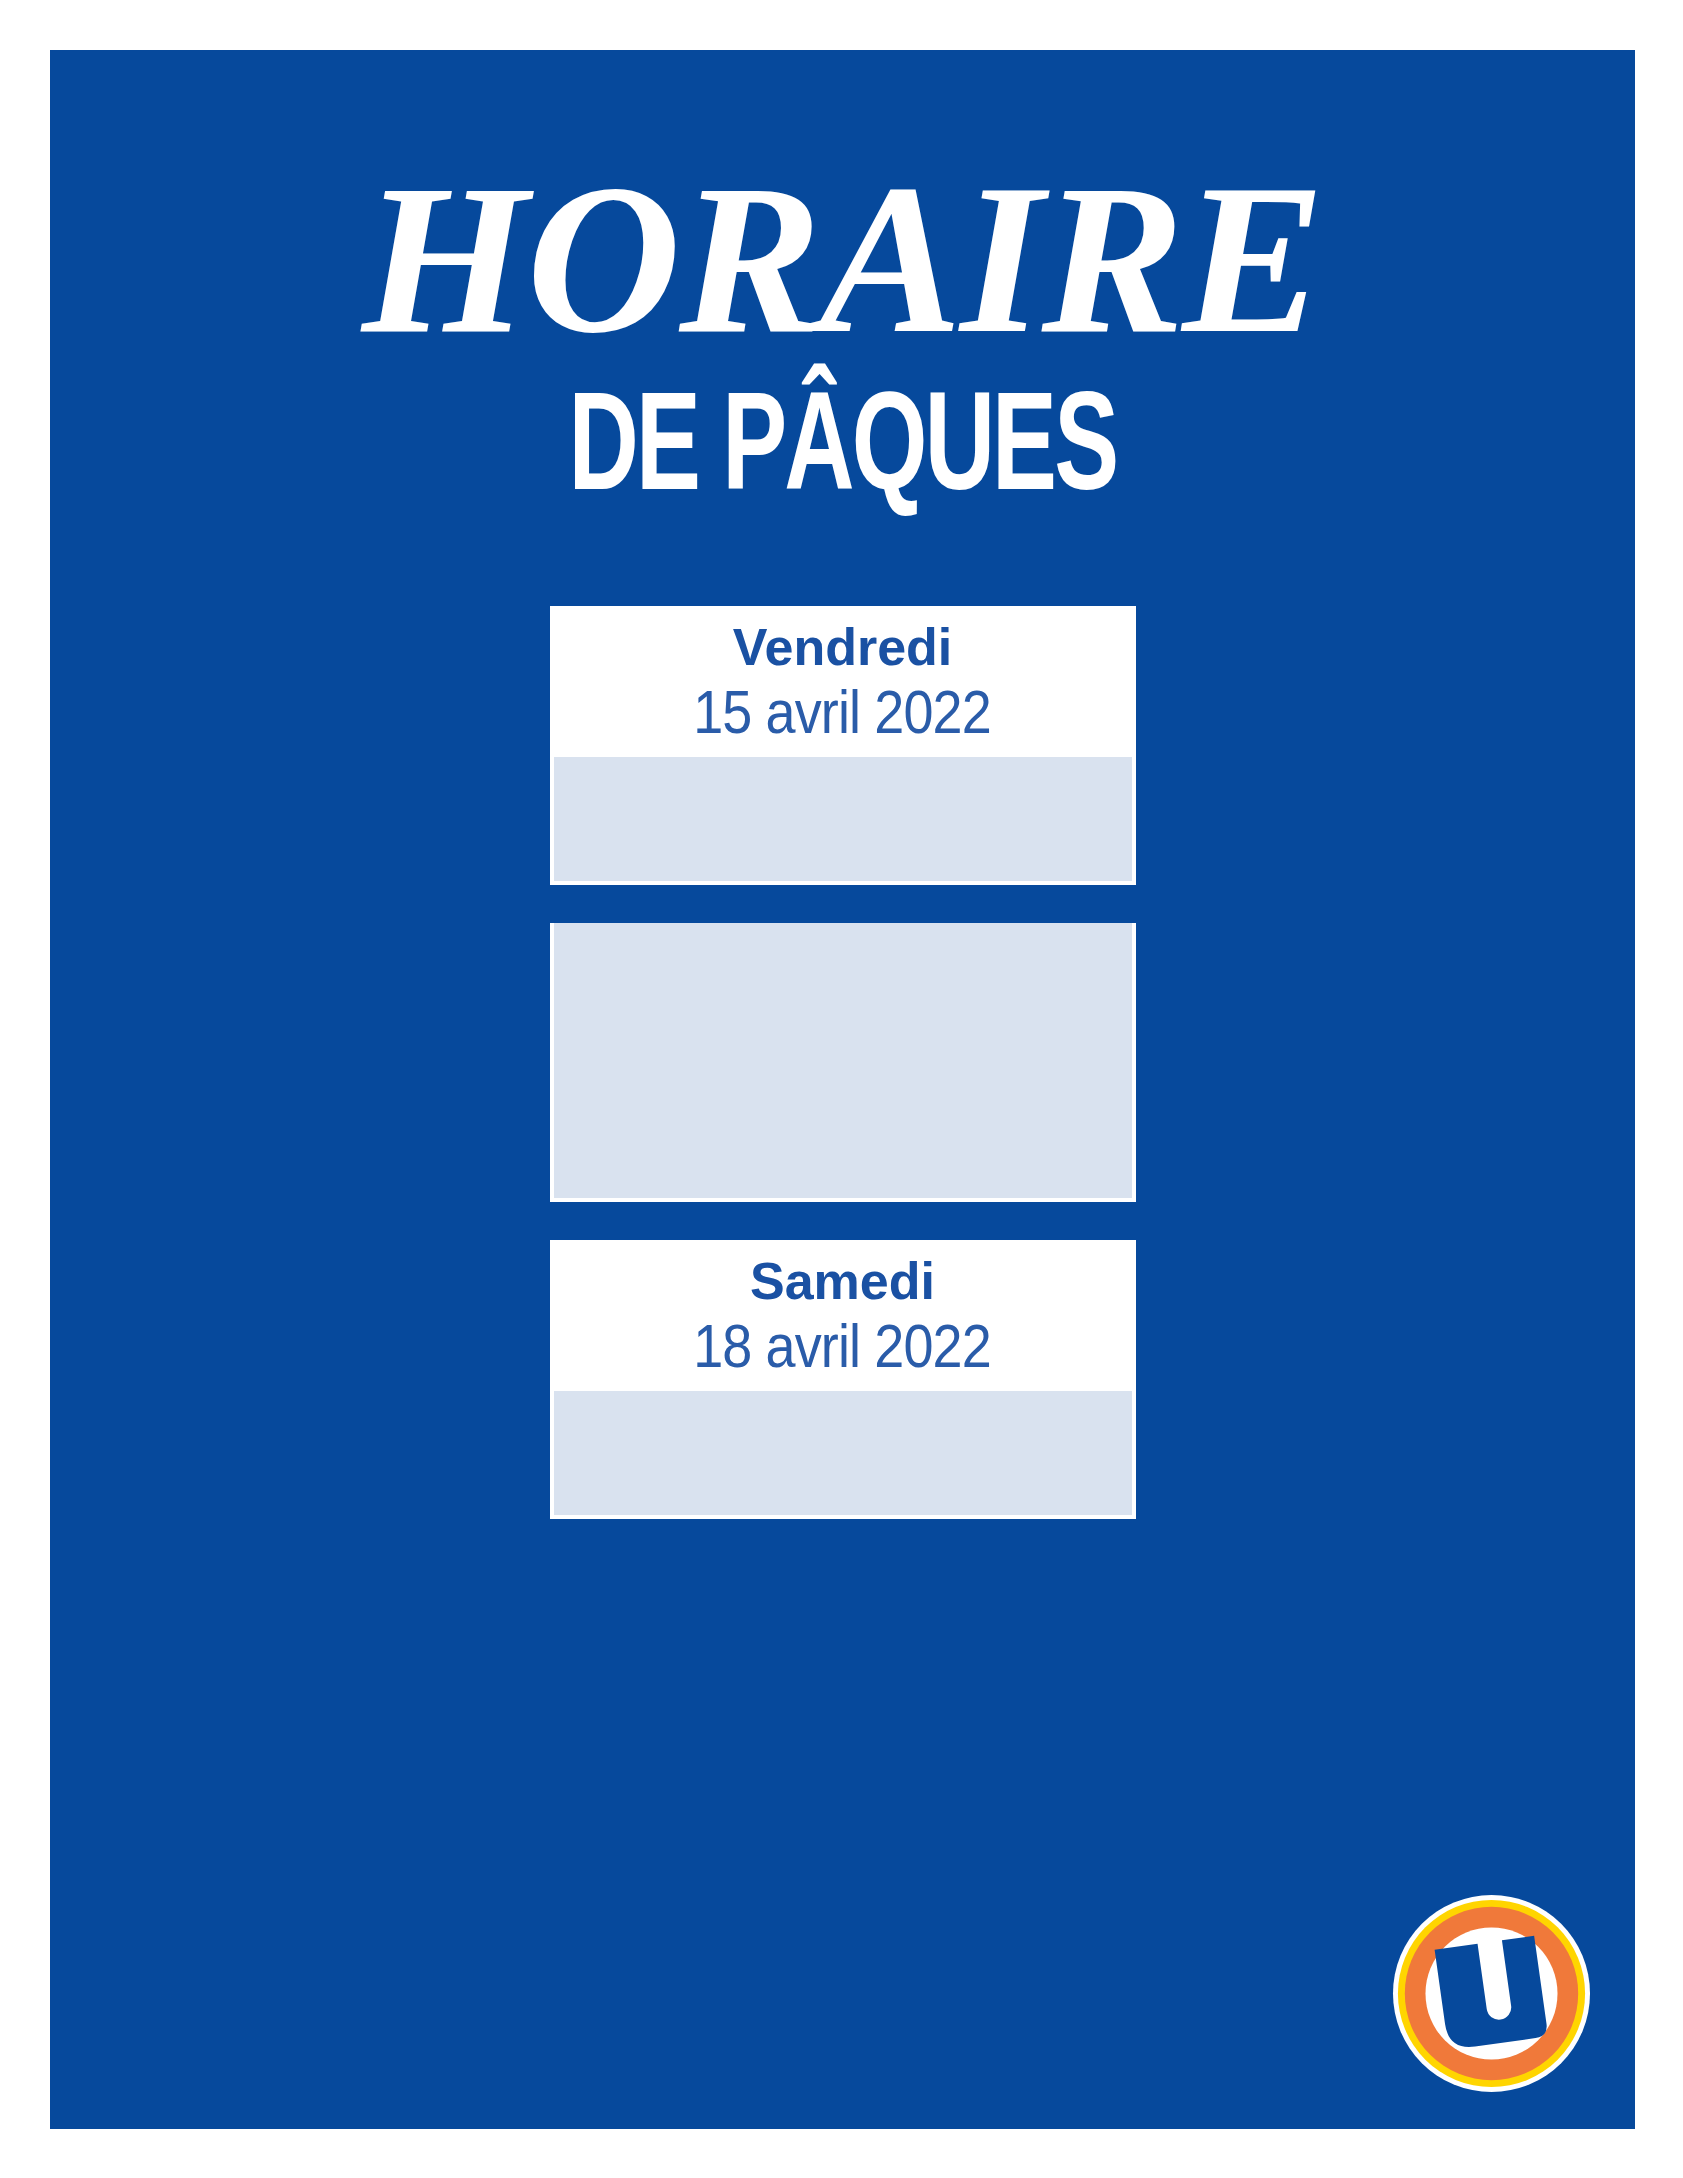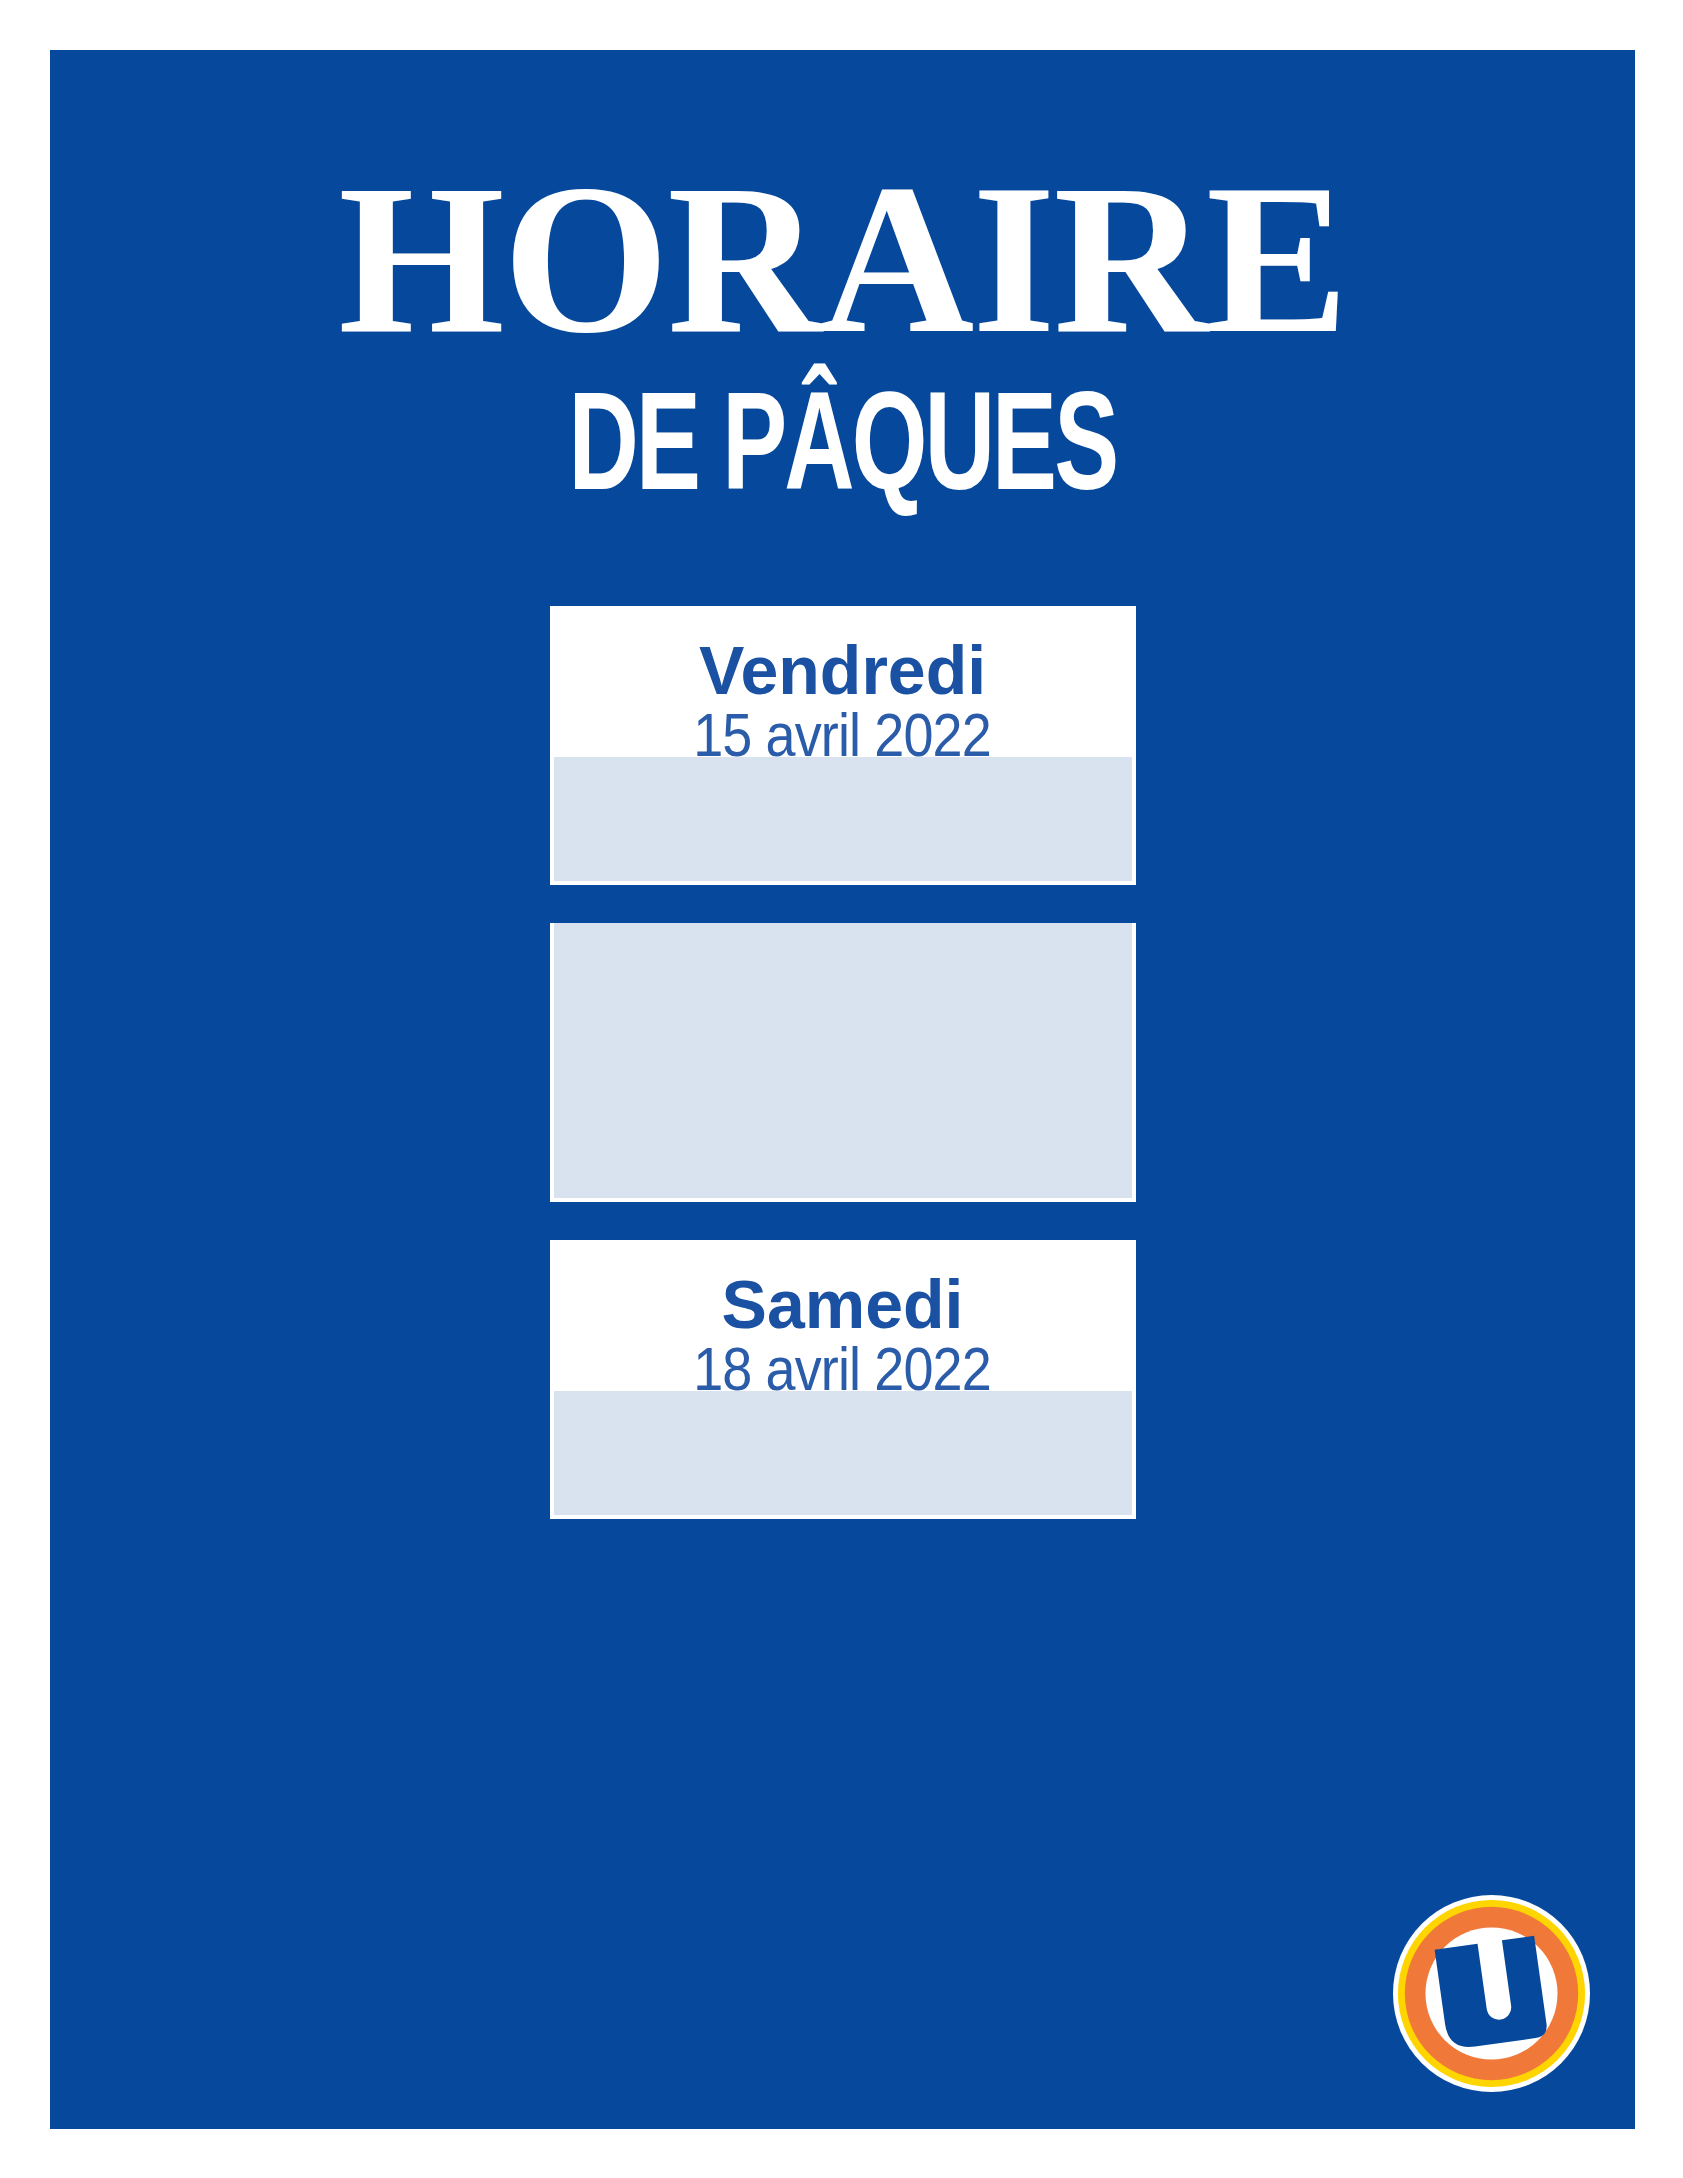--- a/index.html
+++ b/index.html
@@ -10,21 +10,21 @@
   }
   .poster{
     position:absolute;left:50px;top:50px;width:1585px;height:2079px;
     background:var(--background,#06499C);overflow:hidden;
   }
   .title{
     position:absolute;top:91px;left:0;width:100%;
     text-align:center;
     font-family:"Liberation Serif","DejaVu Serif",serif;
     font-weight:bold;font-size:214px;line-height:1.1;
-    letter-spacing:-2px;color:#ffffff;white-space:nowrap;
+    letter-spacing:-2px;color:#ffffff;white-space:nowrap;font-style:italic;
   }
   .subtitle-wrap{
     position:absolute;top:299px;left:0;width:100%;
     display:flex;justify-content:center;margin-top:16px;
   }
   .subtitle{
     font-family:"Liberation Sans",sans-serif;
     font-weight:bold;font-size:139px;line-height:1.1;
     letter-spacing:-4px;color:#ffffff;white-space:nowrap;
     transform:scaleX(0.70);transform-origin:center top;
@@ -38,22 +38,22 @@
     background:var(--card-white,#ffffff);
     padding:0 4px 4px 4px;
     display:flex;flex-direction:column;
   }
   .card-head{
     height:137px;flex:0 0 auto;
     display:flex;flex-direction:column;align-items:center;
     padding-top:14px;box-sizing:content-box;
   }
   .day-name{
-    font-size:68px;line-height:55px;font-weight:bold;
-    color:var(--day-text,#1A51A3);white-space:nowrap;margin-top:23px;
+    font-size:52px;line-height:55px;font-weight:bold;
+    color:var(--day-text,#1A51A3);white-space:nowrap;
   }
   .day-date{
     display:inline-block;margin-top:4px;
     font-size:62px;line-height:65px;font-weight:normal;
     letter-spacing:-1px;color:var(--date-text,#2A5CA9);white-space:nowrap;
     transform:scaleX(0.87);transform-origin:center top;
   }
   .hours-slot{
     flex:1 1 auto;
     background:var(--card-slot,#D9E2EF);

